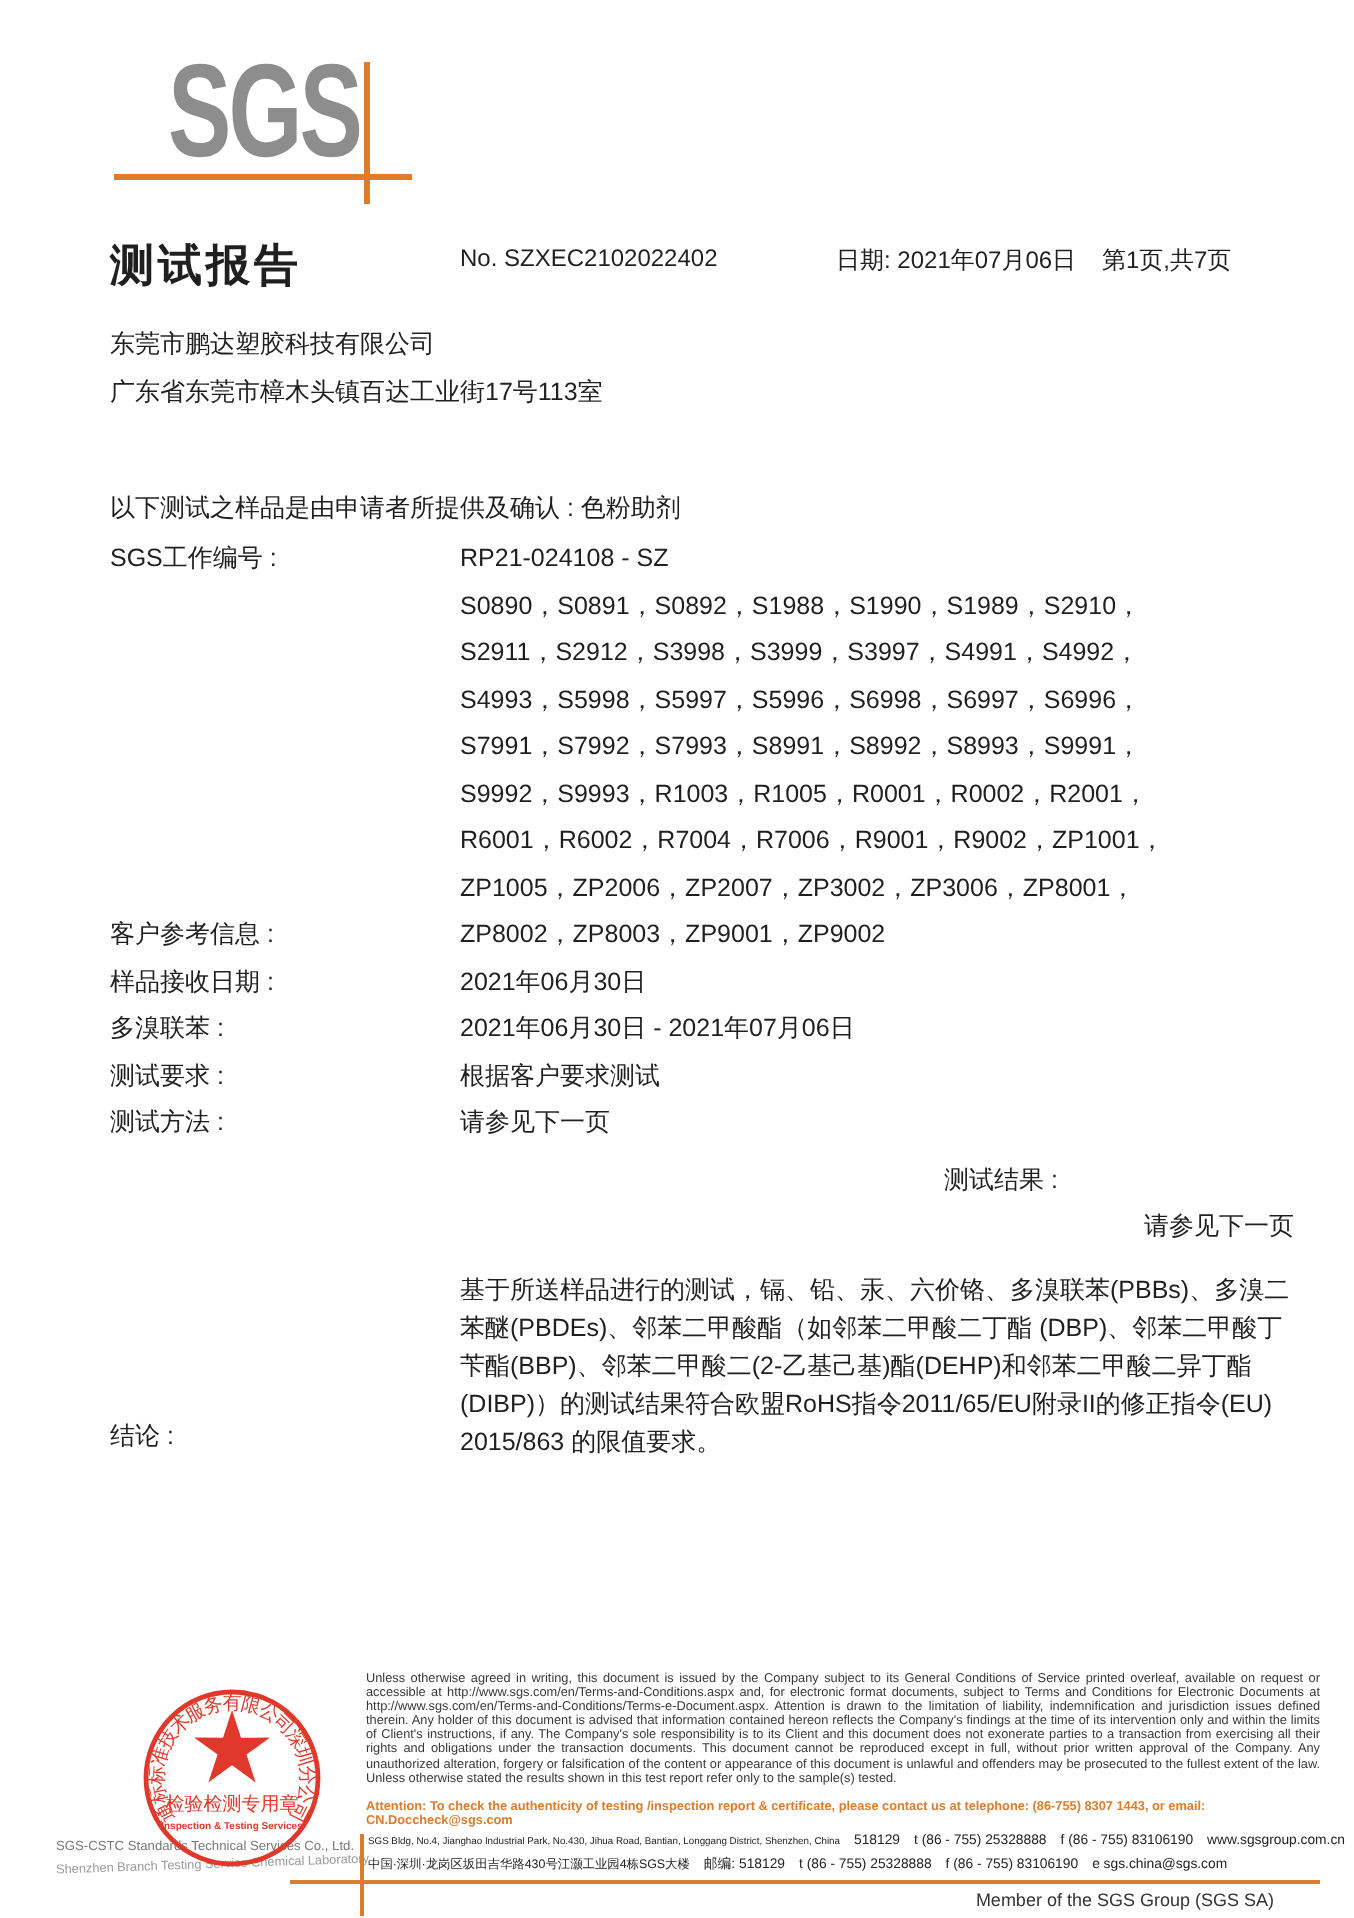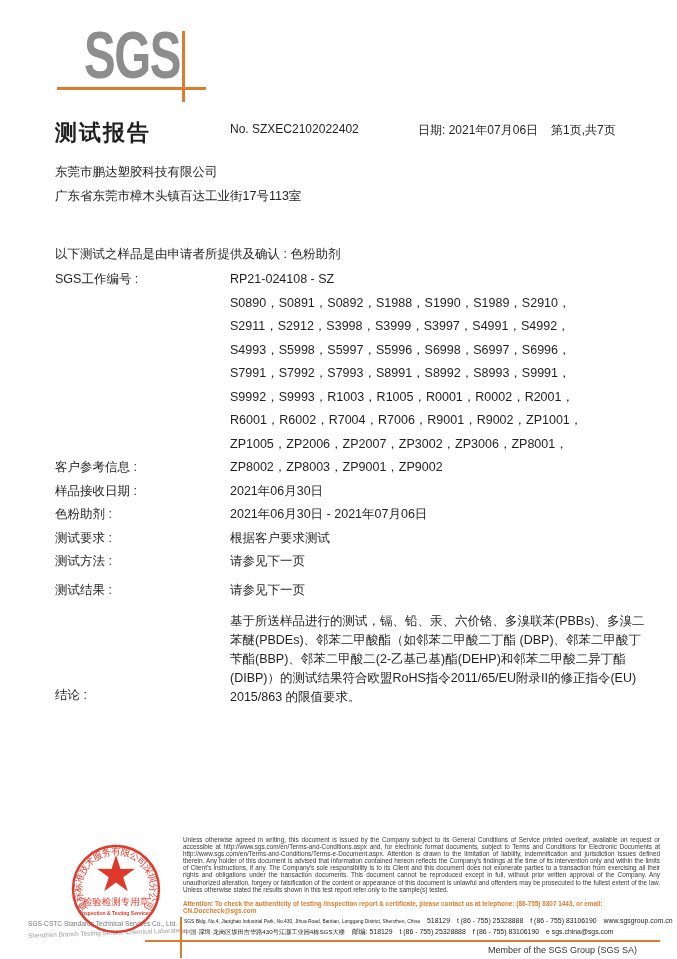--- a/index.html
+++ b/index.html
@@ -22,21 +22,21 @@
   
   .applicant{position:absolute;left:55px;top:160px;font-size:12.5px;line-height:24px;}
 
   
   .statement{position:absolute;left:55px;top:246px;font-size:12.5px;}
   .info{position:absolute;left:55px;top:268px;width:592px;font-size:12.5px;}
   .info-row{display:flex;align-items:flex-end;}
   .info-label{width:175px;flex:none;line-height:23.5px;}
   .info-value{flex:1;line-height:23.5px;}
   .ref-line{line-height:23.5px;}
-  .row-result{margin-top:5px;}
+  .row-result{margin-top:5px;flex-direction:column;}
   .row-conclusion{margin-top:7px;}
   .conclusion-text{line-height:19px;padding-top:3px;max-width:416px;}
 
   
   .disclaimer{position:absolute;left:183px;top:836px;width:477px;font-size:6.4px;
               line-height:7.1px;text-align:justify;color:#383838;}
   .attention{position:absolute;left:183px;top:900px;width:477px;font-size:6.4px;
              line-height:7.2px;font-weight:bold;color:#dd7c2b;}
   .addr-row{position:absolute;left:184px;width:476px;display:flex;align-items:baseline;
             gap:7px;white-space:nowrap;color:#222;}
@@ -95,21 +95,21 @@
         <div class="ref-line">ZP8002，ZP8003，ZP9001，ZP9002</div>
       </div>
     </div>
 
     <div class="info-row">
       <div class="info-label">样品接收日期 :</div>
       <div class="info-value">2021年06月30日</div>
     </div>
 
     <div class="info-row">
-      <div class="info-label">色粉助剂 :</div>
+      <div class="info-label">多溴联苯 :</div>
       <div class="info-value">2021年06月30日 - 2021年07月06日</div>
     </div>
 
     <div class="info-row">
       <div class="info-label">测试要求 :</div>
       <div class="info-value">根据客户要求测试</div>
     </div>
 
     <div class="info-row">
       <div class="info-label">测试方法 :</div>

